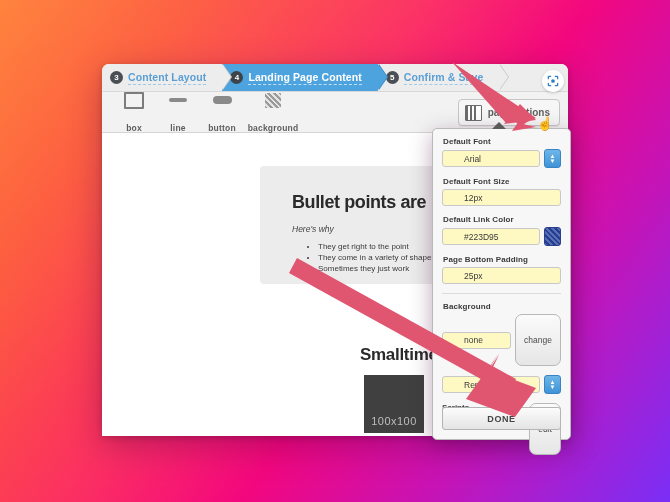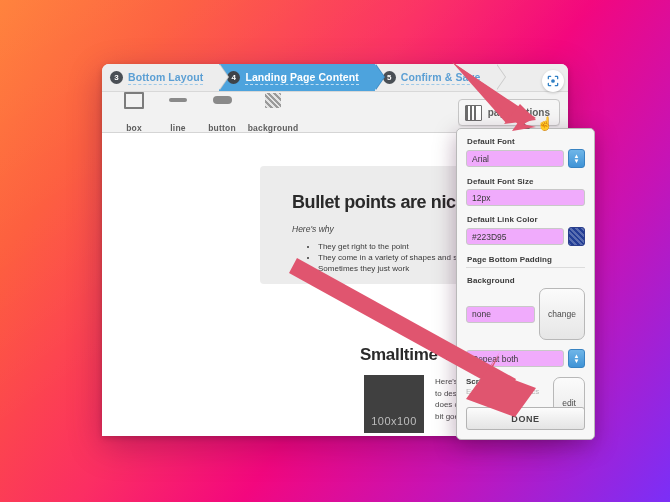--- a/index.html
+++ b/index.html
@@ -103,32 +103,32 @@
     display:flex;align-items:flex-end;justify-content:center;padding-bottom:6px;box-sizing:border-box;
     font-size:11px;color:#bdbdbd;letter-spacing:.5px;}
   .body-copy{position:absolute;left:333px;top:243px;width:125px;font-size:8px;color:#4a4a4a;
     line-height:11.5px;}
 
   
   .panel{
     position:absolute;left:432px;top:128px;width:139px;height:312px;
     background:#f7f7f7;border:1px solid #b9b9b9;border-radius:5px;
     box-shadow:0 6px 22px rgba(60,0,50,.35);
-    padding:8px 9px;box-sizing:border-box;z-index:40;margin-left:24px;
+    padding:8px 9px;box-sizing:border-box;z-index:40;
   }
   .panel::before{
     content:"";position:absolute;left:59px;top:-7px;width:0;height:0;
     border-left:7px solid transparent;border-right:7px solid transparent;
     border-bottom:7px solid #5a5a5a;
   }
   .fld-label{font-size:8px;font-weight:bold;color:#3b3b3b;margin:0 0 3px 1px;letter-spacing:.1px;}
   .fld-row{display:flex;align-items:center;gap:4px;margin-bottom:9px;}
   .inp{
-    flex:1;height:17px;background:#f0abfc;border:1px solid #c8c8c8;border-radius:3px;
-    font-size:8.5px;color:#3a3a3a;display:flex;align-items:center;padding:0 5px;box-sizing:border-box;
+    flex:1;height:17px;background:#fef9c3;border:1px solid #c8c8c8;border-radius:3px;
+    font-size:8.5px;color:#3a3a3a;display:flex;align-items:center;padding:0 21px;box-sizing:border-box;
     min-width:0;
   }
   .stepper{
     width:15px;height:17px;flex:none;border-radius:3px;
     background:linear-gradient(#6fb6e8,#3f93d6);border:1px solid #3883c2;
     display:flex;align-items:center;justify-content:center;color:#fff;font-size:6px;line-height:5px;
   }
   .swatch-link{width:15px;height:17px;flex:none;border-radius:3px;border:1px solid #2b3f8c;
     background:#223d95;
     background-image:repeating-linear-gradient(45deg,rgba(255,255,255,.25) 0 2px,rgba(255,255,255,0) 2px 4px);}
@@ -164,21 +164,21 @@
 </head>
 <body>
 
 <div class="bg-sheen"></div>
 
 <div class="window">
 
   <div class="stepbar">
     <div class="step">
       <span class="num">3</span>
-      <span class="lbl">Bottom Layout</span>
+      <span class="lbl">Content Layout</span>
     </div>
     <div class="step active">
       <span class="num">4</span>
       <span class="lbl">Landing Page Content</span>
     </div>
     <div class="step">
       <span class="num">5</span>
       <span class="lbl">Confirm &amp; Save</span>
     </div>
   </div>
@@ -257,20 +257,23 @@
     <div class="inp">12px</div>
   </div>
 
   <div class="fld-label">Default Link Color</div>
   <div class="fld-row">
     <div class="inp">#223D95</div>
     <div class="swatch-link"></div>
   </div>
 
   <div class="fld-label">Page Bottom Padding</div>
+  <div class="fld-row">
+    <div class="inp">25px</div>
+  </div>
 
   <div class="hr"></div>
 
   <div class="fld-label">Background</div>
   <div class="fld-row">
     <div class="inp">none</div>
     <div class="btn-sm">change</div>
   </div>
   <div class="fld-row">
     <div class="inp">Repeat both</div>

